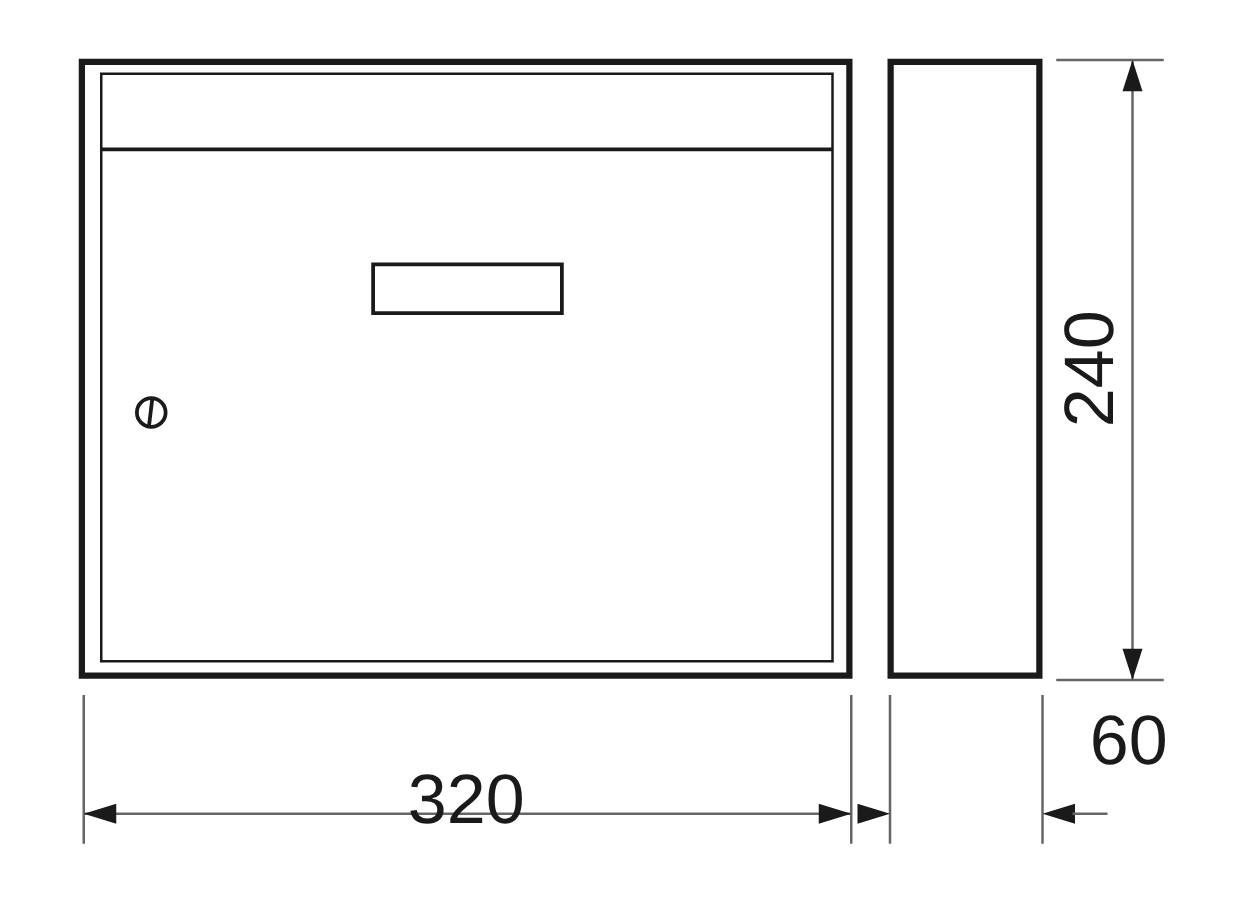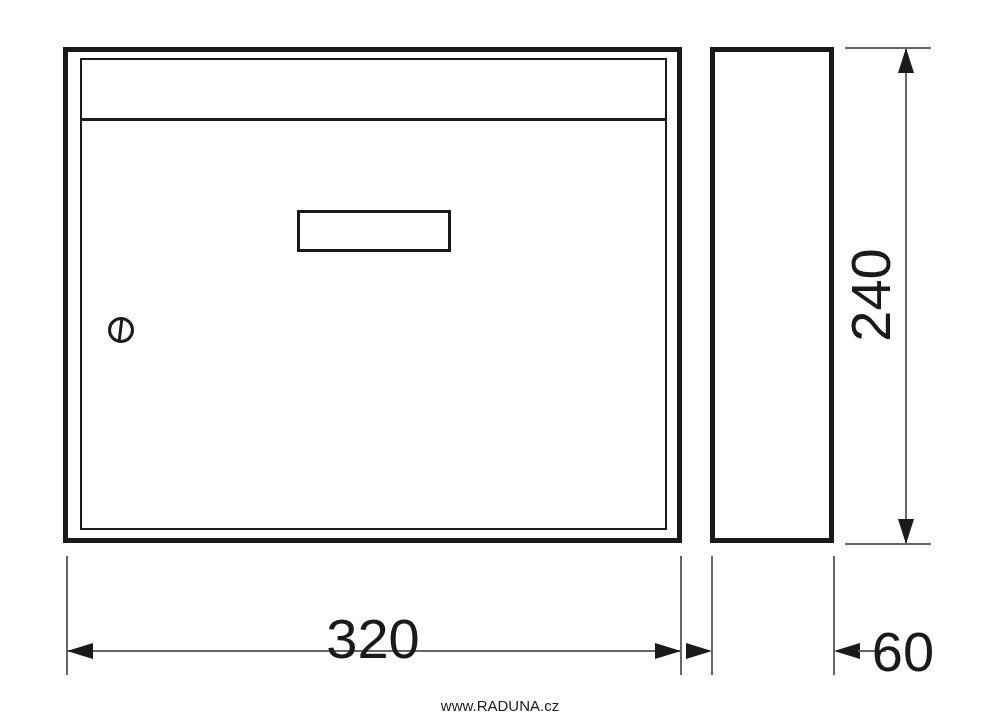--- a/index.html
+++ b/index.html
@@ -113,21 +113,21 @@
   
   .dim-label {
     position: absolute;
     color: var(--ink);
     font-size: 56px;
     line-height: 1;
     white-space: nowrap;
     transform: translate(-50%, -50%);
   }
   .label-320 { left: 373px; top: 639px; }
-  .label-60  { left: 903px; top: 652px; }
+  .label-60  { left: 903px; top: 592px; }
   .label-240 {
     left: 871px; top: 295px;
     transform: translate(-50%, -50%) rotate(-90deg);
   }
 
   
   .watermark {
     position: absolute;
     left: 0; top: 697px; width: 1000px;
     text-align: center;
@@ -163,15 +163,14 @@
   <div class="abs arrow arrow-right-320"></div>
   <div class="dim-label label-320">320</div>
 
   <div class="abs vline ext-v-60-left"></div>
   <div class="abs vline ext-v-60-right"></div>
   <div class="abs arrow arrow-right-60"></div>
   <div class="abs arrow arrow-left-60"></div>
   <div class="abs hline leader-h-60"></div>
   <div class="dim-label label-60">60</div>
 
-  <div class="watermark">www.RADUNA.cz</div>
 
 </div>
 
 </body></html>

